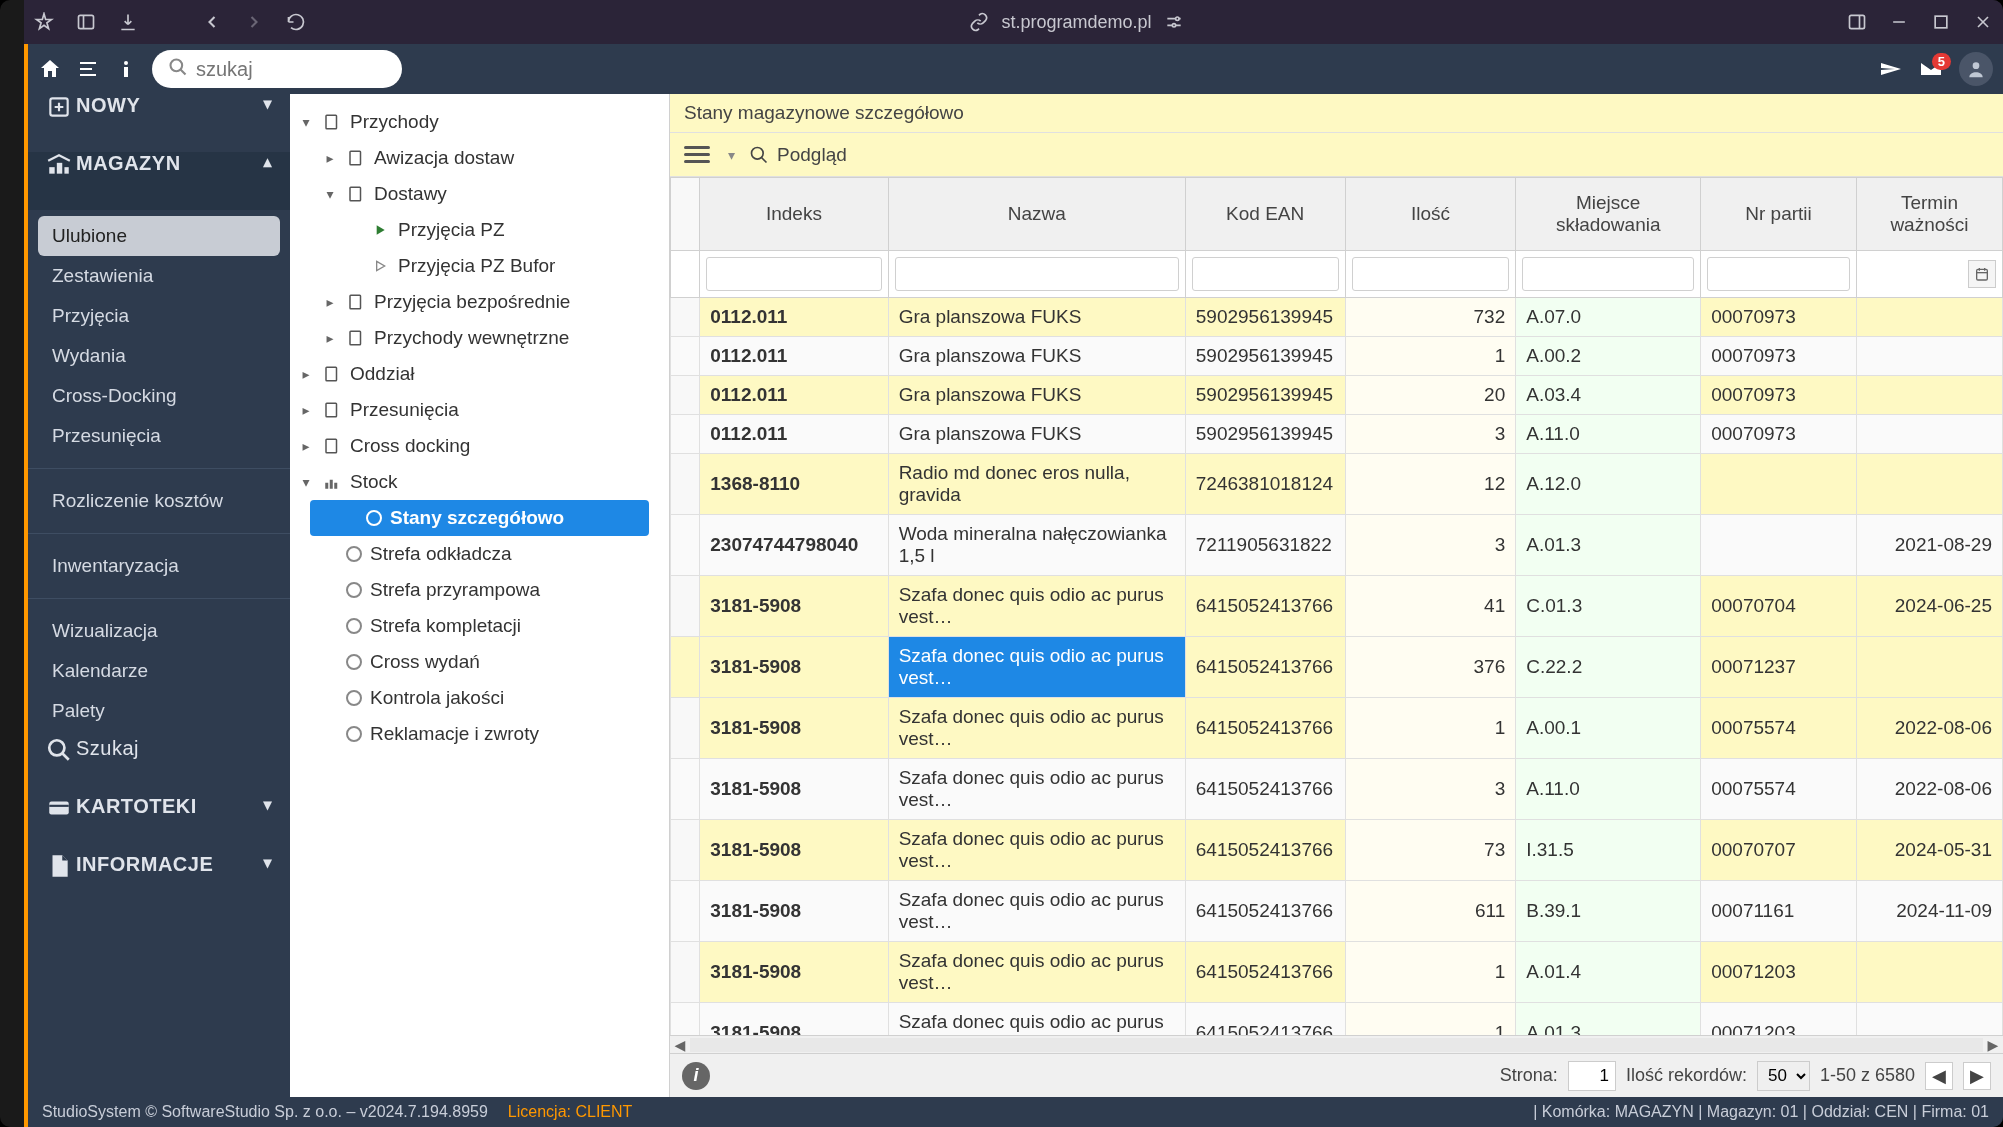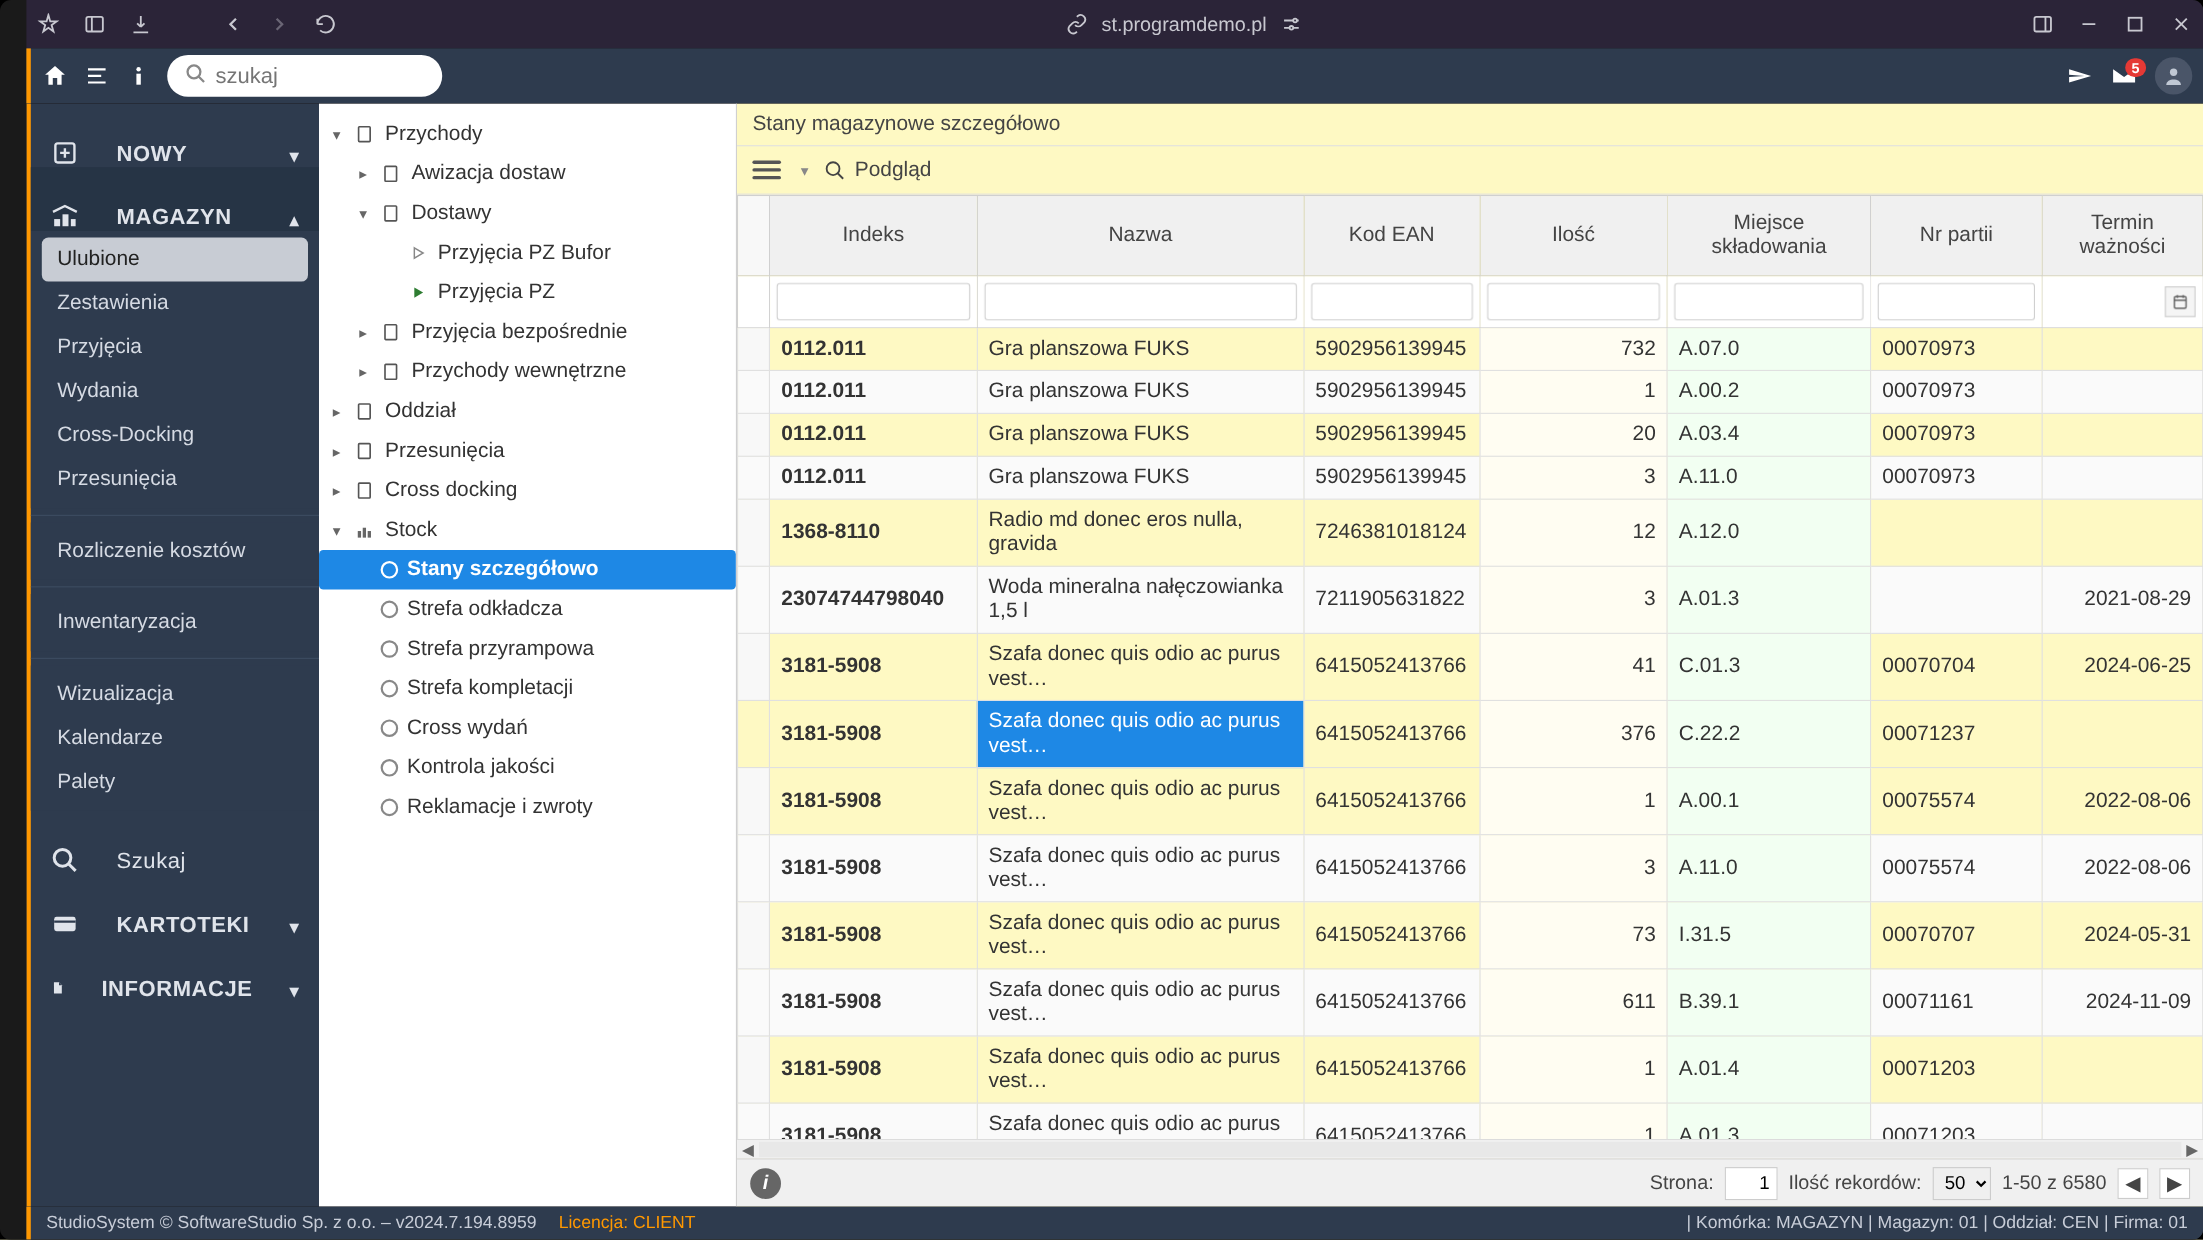--- a/index.html
+++ b/index.html
@@ -23,21 +23,21 @@
 .toolbar-right { margin-left: auto; display: flex; align-items: center; gap: 16px; }
 .mail-badge { position: relative; }
 .mail-badge .badge { position: absolute; top: -4px; right: -8px; background: #e53935; color: #fff; font-size: 13px; padding: 1px 6px; border-radius: 10px; font-weight: bold; }
 .avatar-circle { width: 34px; height: 34px; border-radius: 50%; background: #4a5568; display: flex; align-items: center; justify-content: center; color: #c0c8d4; }
 
 
 .main { flex: 1; display: flex; overflow: hidden; }
 
 
 .sidebar { width: 266px; background: #2e3b4e; border-left: 4px solid #ff9800; display: flex; flex-direction: column; color: #e0e4eb; font-size: 20px; }
-.side-header { height: 58px; display: flex; align-items: flex-end; padding: 0 18px; gap: 34px; font-weight: 600; letter-spacing: 0.5px; cursor: pointer; position: relative; }
+.side-header { height: 58px; display: flex; align-items: flex-start; padding: 0 18px; gap: 4px; font-weight: 600; letter-spacing: 0.5px; cursor: pointer; position: relative; }
 .side-header.expanded { background: #263445; }
 .side-header .chevron { margin-left: auto; font-size: 16px; }
 .side-icon { width: 26px; height: 26px; display: flex; align-items: center; justify-content: center; }
 .side-items { background: #2e3b4e; padding: 6px 10px; }
 .side-item { padding: 9px 14px; border-radius: 6px; cursor: pointer; font-size: 19px; color: #d5dae3; }
 .side-item.active { background: #c8ccd4; color: #222; }
 .side-divider { height: 1px; background: #3e4d62; margin: 6px 0; }
 
 
 .tree { width: 380px; background: #fff; border-right: 1px solid #d0d0d0; padding: 10px 0; overflow-y: auto; font-size: 19px; color: #333; }
@@ -335,35 +335,35 @@
           <span class="tree-toggle">▾</span>
           <span class="tree-icon doc">
             <svg width="18" height="18" viewBox="0 0 24 24" fill="none" stroke="currentColor" stroke-width="2">
               <rect x="4" y="3" width="14" height="18" rx="1"></rect>
             </svg>
           </span>
           <span>Dostawy</span>
         </div>
       <div class="tree-item depth-2">
           <span class="tree-toggle"></span>
+          <span class="tree-icon play">
+            <svg width="16" height="16" viewBox="0 0 24 24" fill="currentColor">
+              <path d="M7 5l12 7-12 7z"></path>
+            </svg>
+          </span>
+          <span>Przyjęcia PZ</span>
+        </div>
+      <div class="tree-item depth-2">
+          <span class="tree-toggle"></span>
           <span class="tree-icon play-outline">
             <svg width="16" height="16" viewBox="0 0 24 24" fill="none" stroke="currentColor" stroke-width="2">
               <path d="M7 5l12 7-12 7z"></path>
             </svg>
           </span>
           <span>Przyjęcia PZ Bufor</span>
-        </div>
-      <div class="tree-item depth-2">
-          <span class="tree-toggle"></span>
-          <span class="tree-icon play">
-            <svg width="16" height="16" viewBox="0 0 24 24" fill="currentColor">
-              <path d="M7 5l12 7-12 7z"></path>
-            </svg>
-          </span>
-          <span>Przyjęcia PZ</span>
         </div>
       <div class="tree-item depth-1">
           <span class="tree-toggle">▸</span>
           <span class="tree-icon doc">
             <svg width="18" height="18" viewBox="0 0 24 24" fill="none" stroke="currentColor" stroke-width="2">
               <rect x="4" y="3" width="14" height="18" rx="1"></rect>
             </svg>
           </span>
           <span>Przyjęcia bezpośrednie</span>
         </div>
@@ -407,21 +407,21 @@
           <span class="tree-toggle">▾</span>
           <span class="tree-icon stock">
             <svg width="18" height="18" viewBox="0 0 24 24" fill="currentColor">
               <rect x="3" y="13" width="4" height="8"></rect>
               <rect x="9" y="9" width="4" height="12"></rect>
               <rect x="15" y="13" width="4" height="8"></rect>
             </svg>
           </span>
           <span>Stock</span>
         </div>
-      <div class="tree-item depth-3 active" style="margin:0 0">
+      <div class="tree-item depth-3 active" style="margin:0 20px">
           <span class="tree-icon circle active-c"></span>
           <span>Stany szczegółowo</span>
         </div>
       <div class="tree-item depth-3">
           <span class="tree-icon circle"></span>
           <span>Strefa odkładcza</span>
         </div>
       <div class="tree-item depth-3">
           <span class="tree-icon circle"></span>
           <span>Strefa przyrampowa</span>

